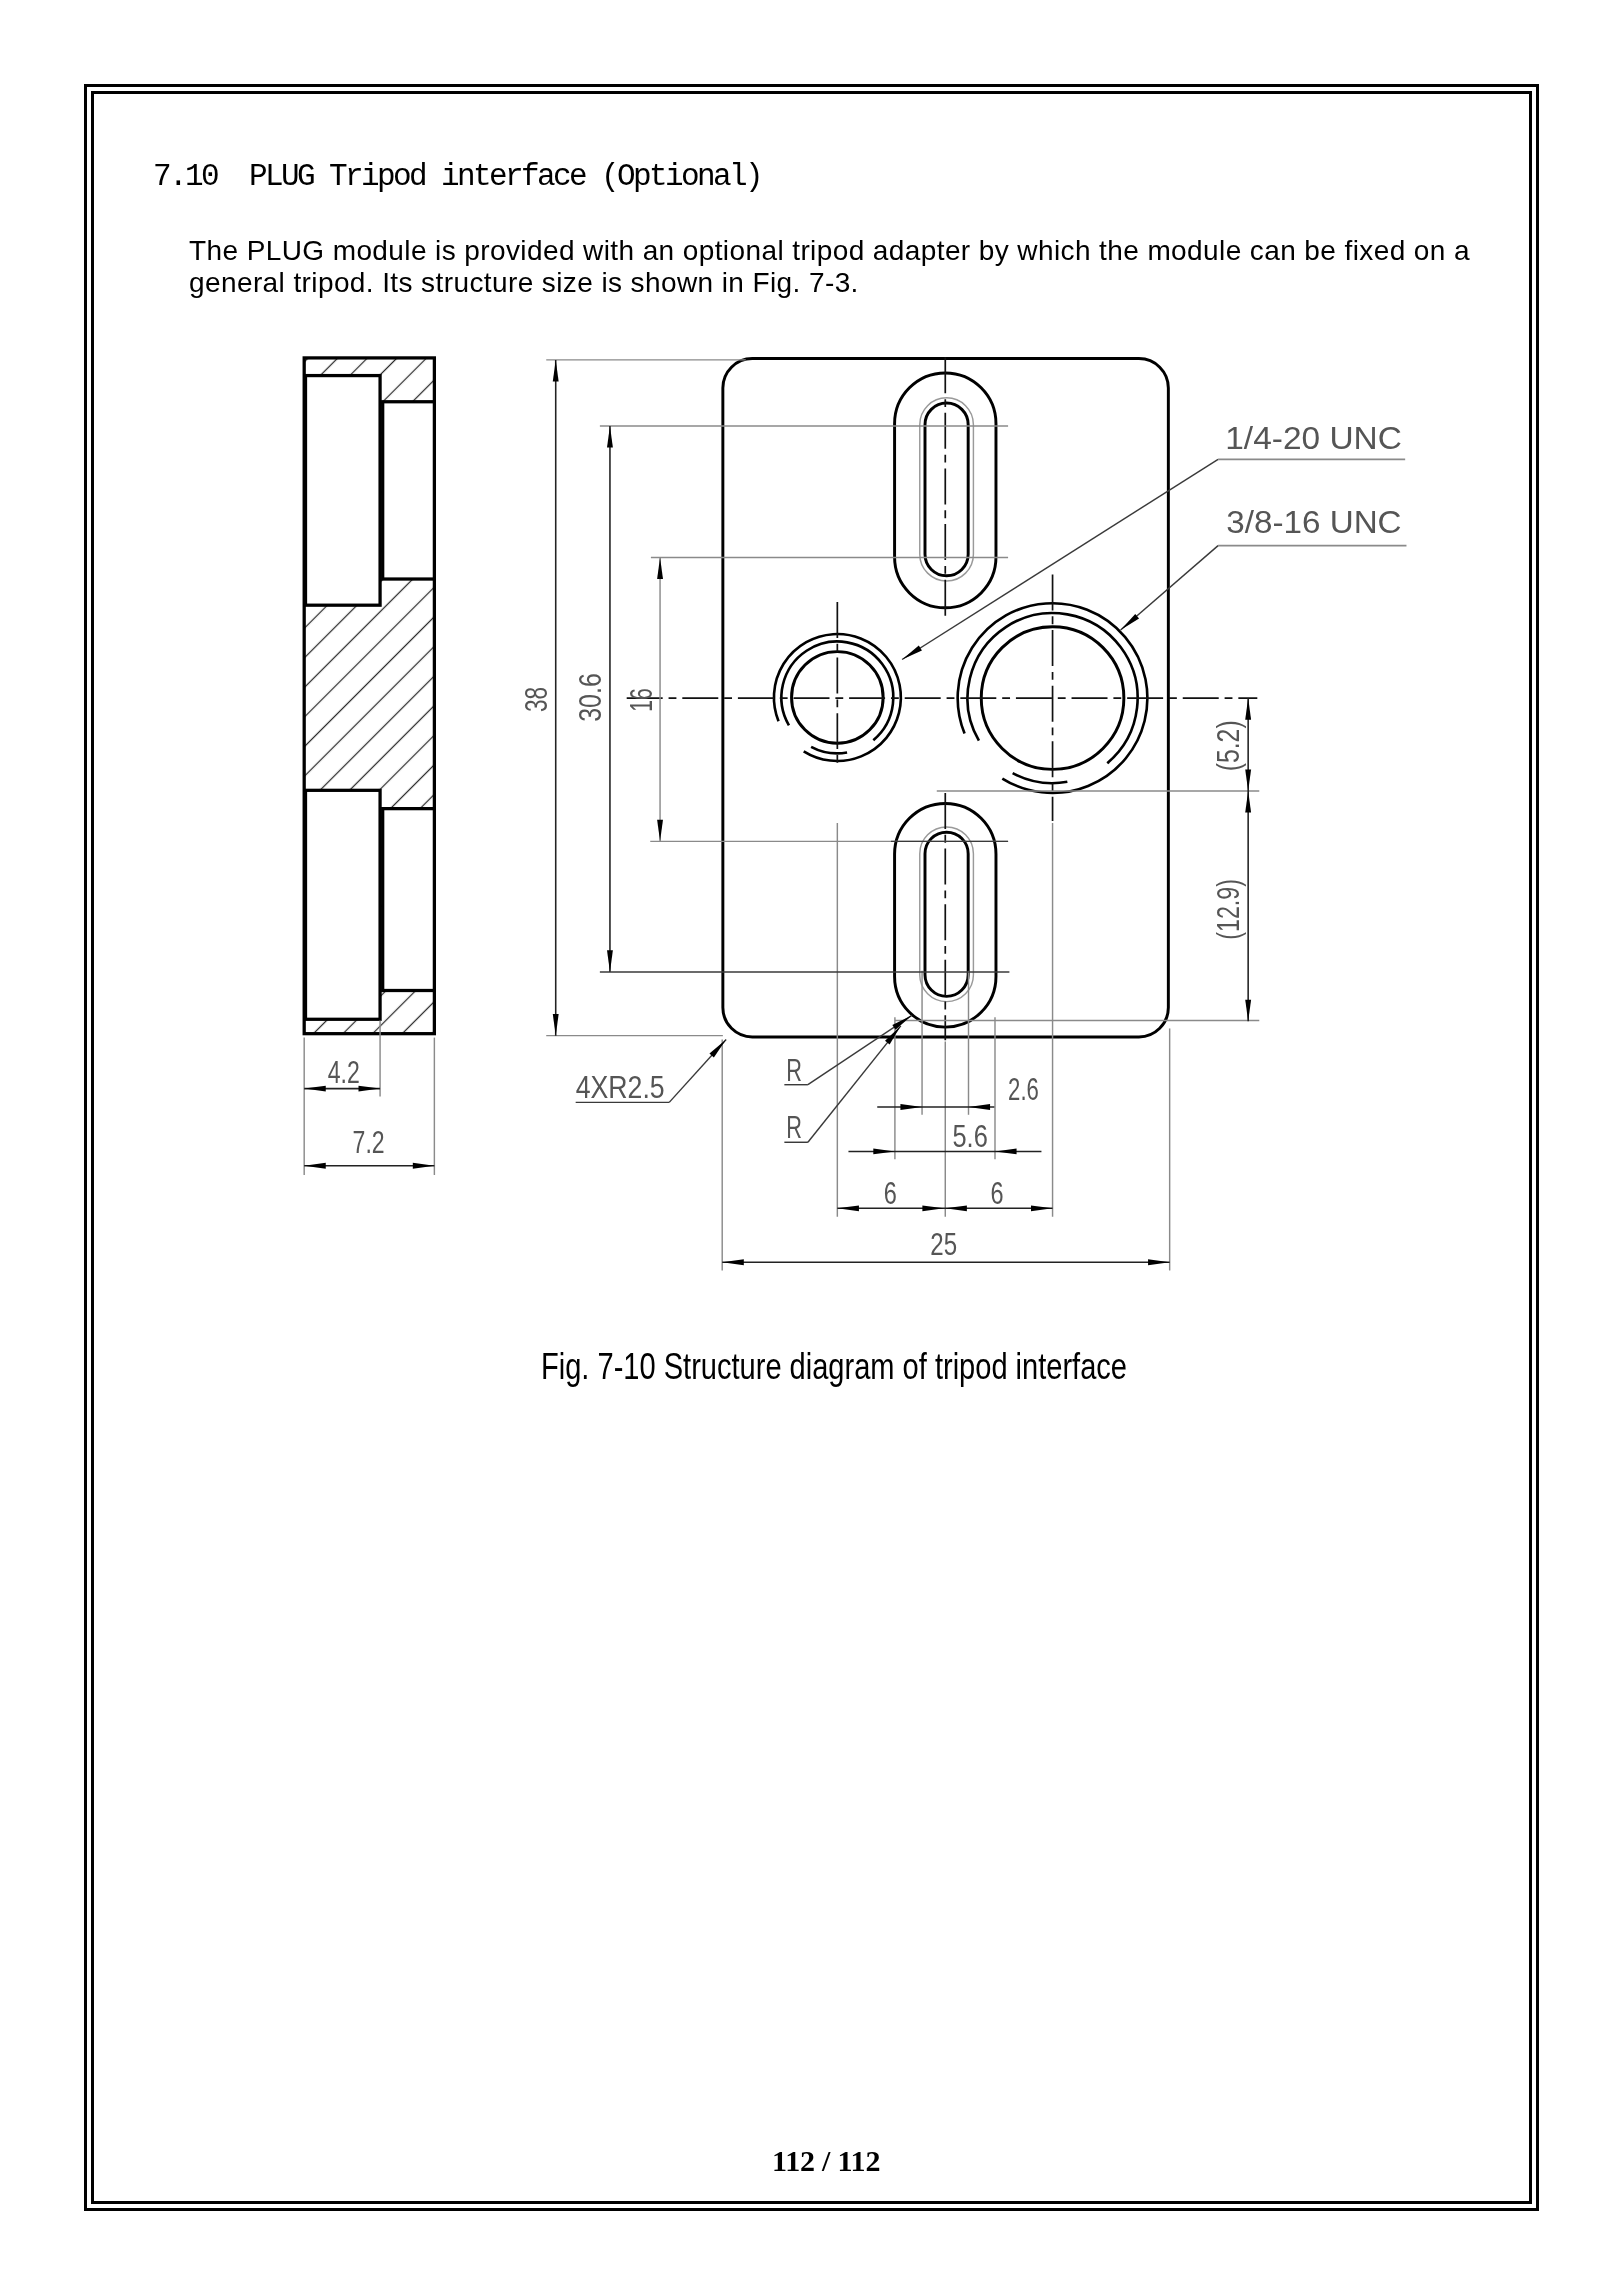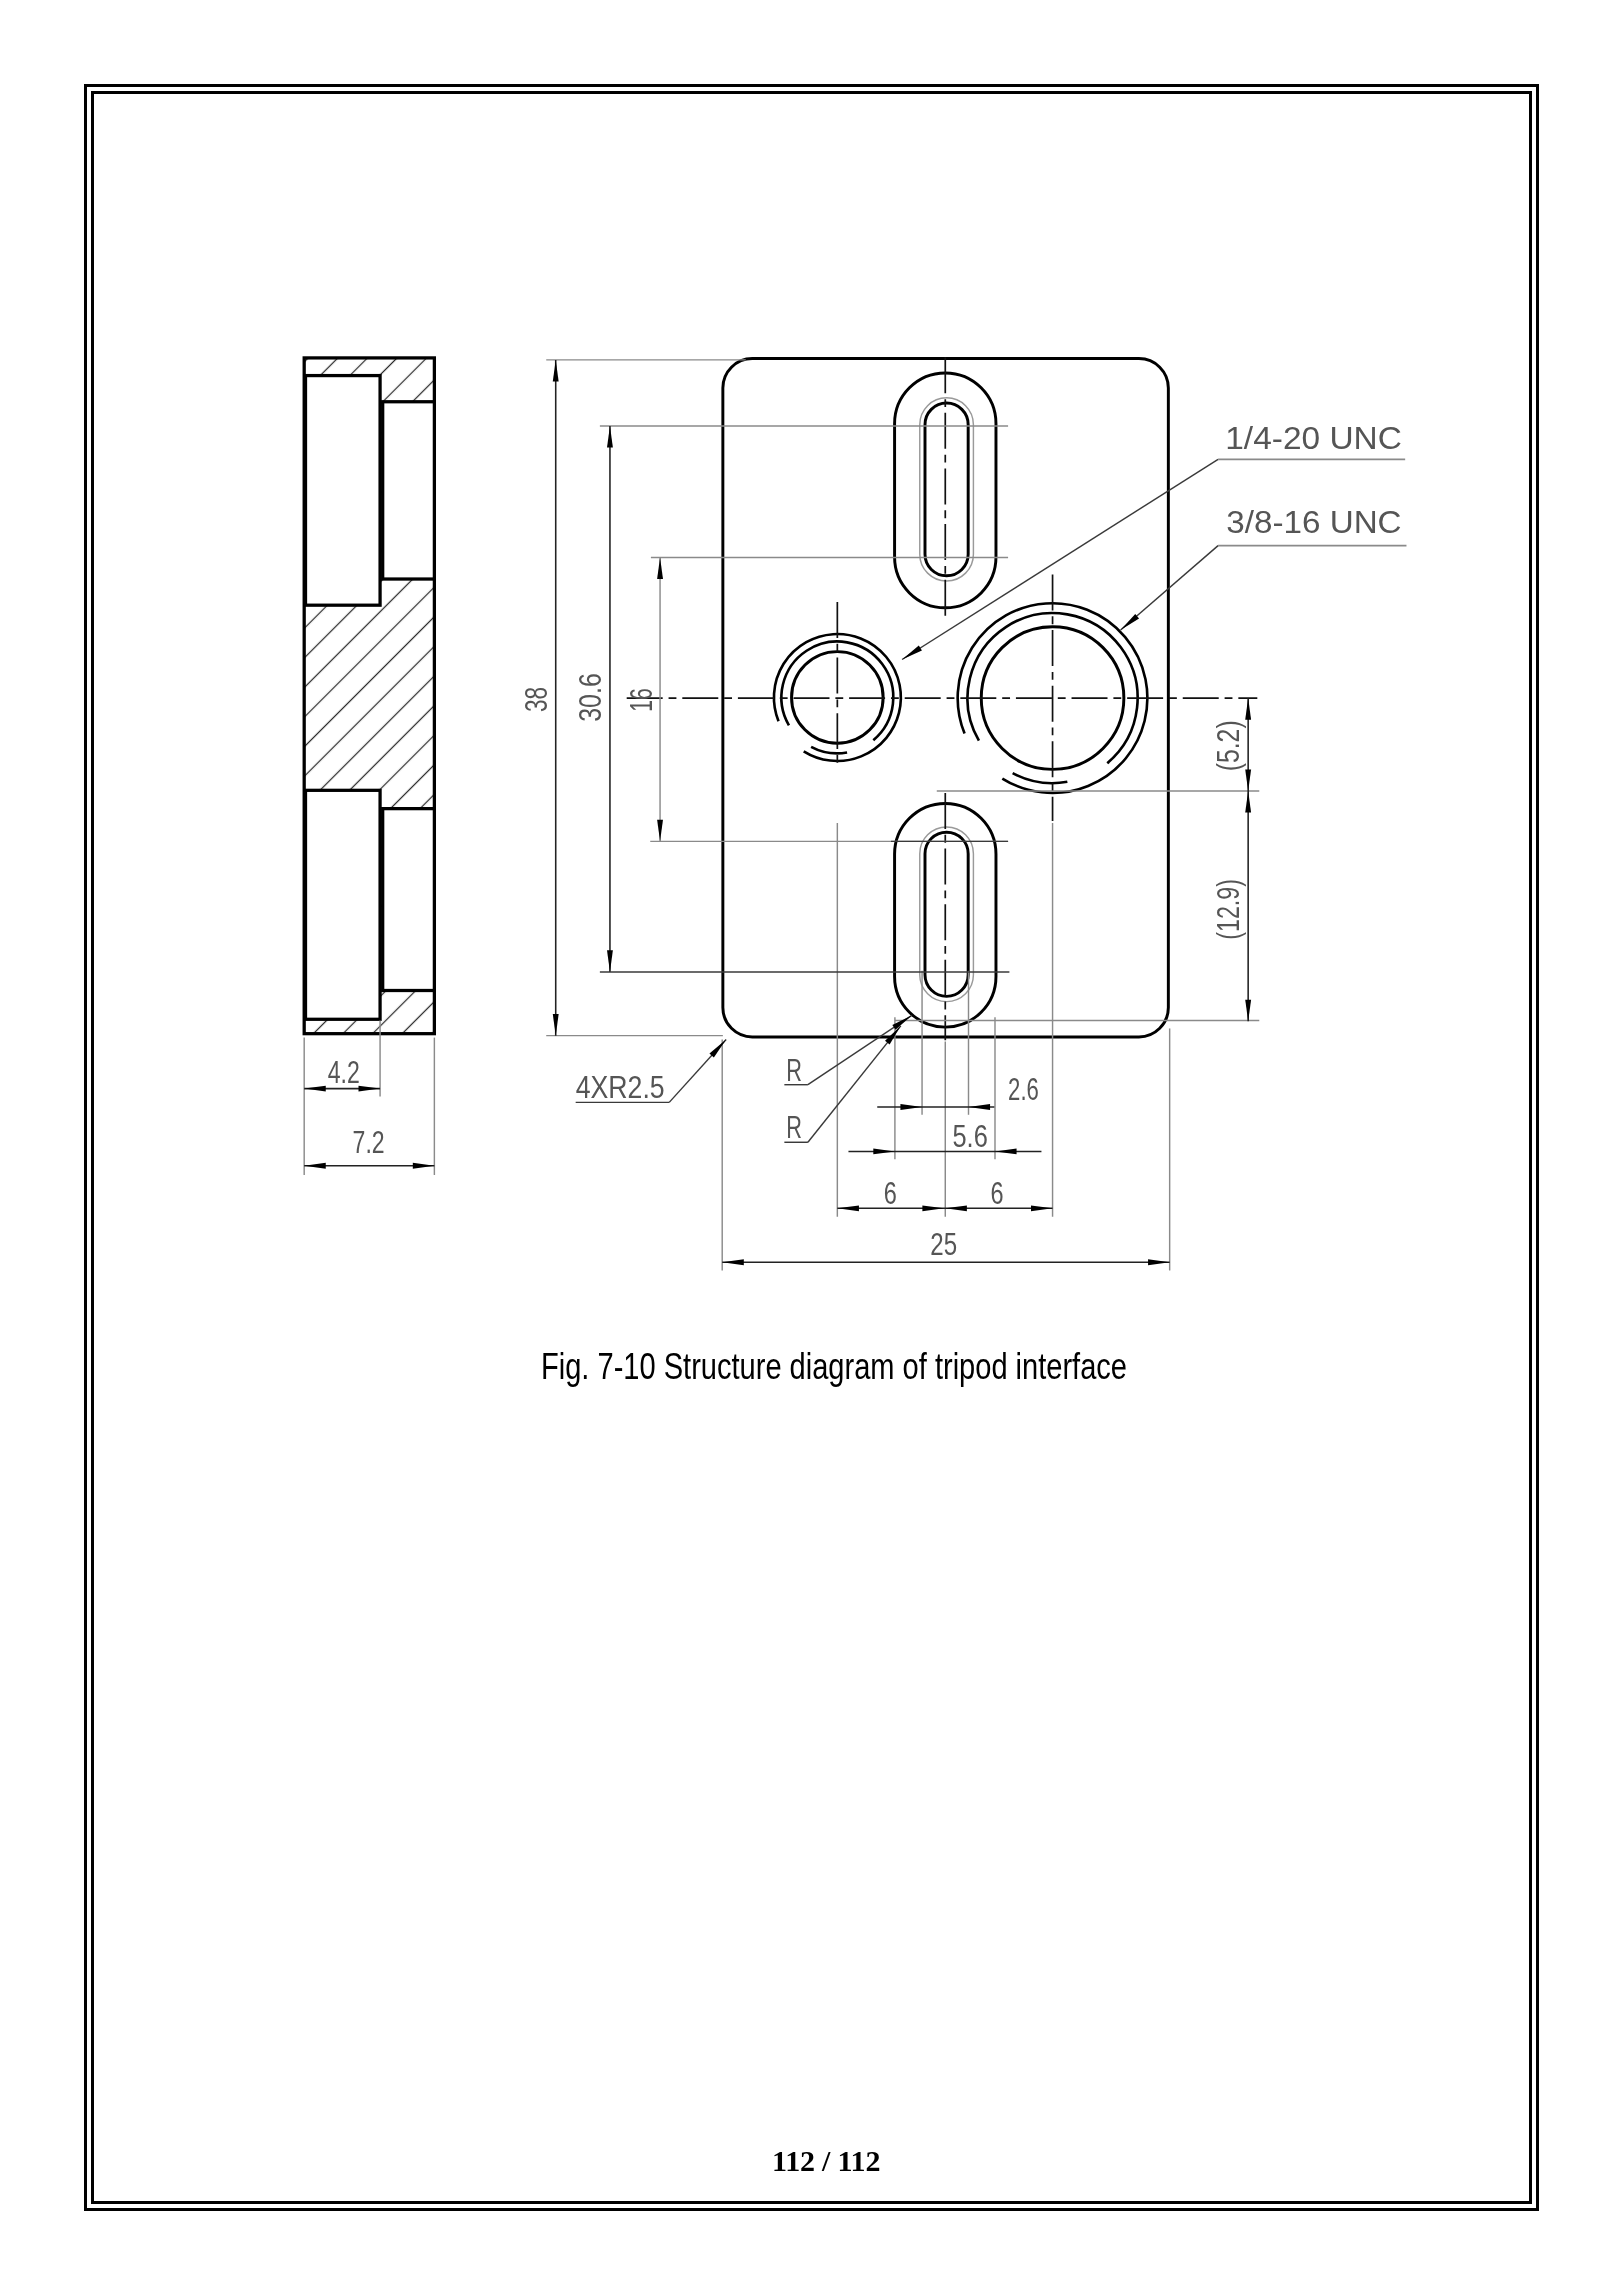--- a/index.html
+++ b/index.html
@@ -9,20 +9,23 @@
 #body{left:189px;top:235px;font-size:28px;line-height:32px;letter-spacing:0.4px;color:#000;white-space:pre;}
 #caption{left:541px;top:1348px;font-size:37px;line-height:37px;letter-spacing:0px;color:#000;white-space:pre;transform:scaleX(0.785);transform-origin:0 0;}
 #footer{left:772px;top:2148px;font-family:"Liberation Serif",serif;font-weight:bold;font-size:30px;line-height:25.5px;letter-spacing:-0.2px;color:#000;white-space:pre;}
 </style>
 </head>
 <body>
 <div id="page">
   <div class="abs" style="left:84px;top:84px;width:1455px;height:2127px;box-sizing:border-box;border:3.6px solid #000;">
     <div style="position:absolute;left:4.3px;top:4.3px;right:4.3px;bottom:4.3px;border:3.7px solid #000;"></div>
   </div>
+  <div class="abs" id="title">7.10  PLUG Tripod interface (Optional)</div>
+  <div class="abs" id="body">The PLUG module is provided with an optional tripod adapter by which the module can be fixed on a
+general tripod. Its structure size is shown in Fig. 7-3.</div>
   <div class="abs" id="caption">Fig. 7-10 Structure diagram of tripod interface</div>
   <div class="abs" id="footer">112 / 112</div>
   <svg class="abs" style="left:0;top:0" width="1623" height="2295" viewBox="0 0 2481 3508">
     <defs>
       <pattern id="h" patternUnits="userSpaceOnUse" width="32" height="32" patternTransform="rotate(-45)">
         <rect width="32" height="32" fill="#fff"></rect>
         <line x1="0" y1="16" x2="32" y2="16" stroke="#2a2a2a" stroke-width="1.9"></line>
       </pattern>
     </defs>
 

